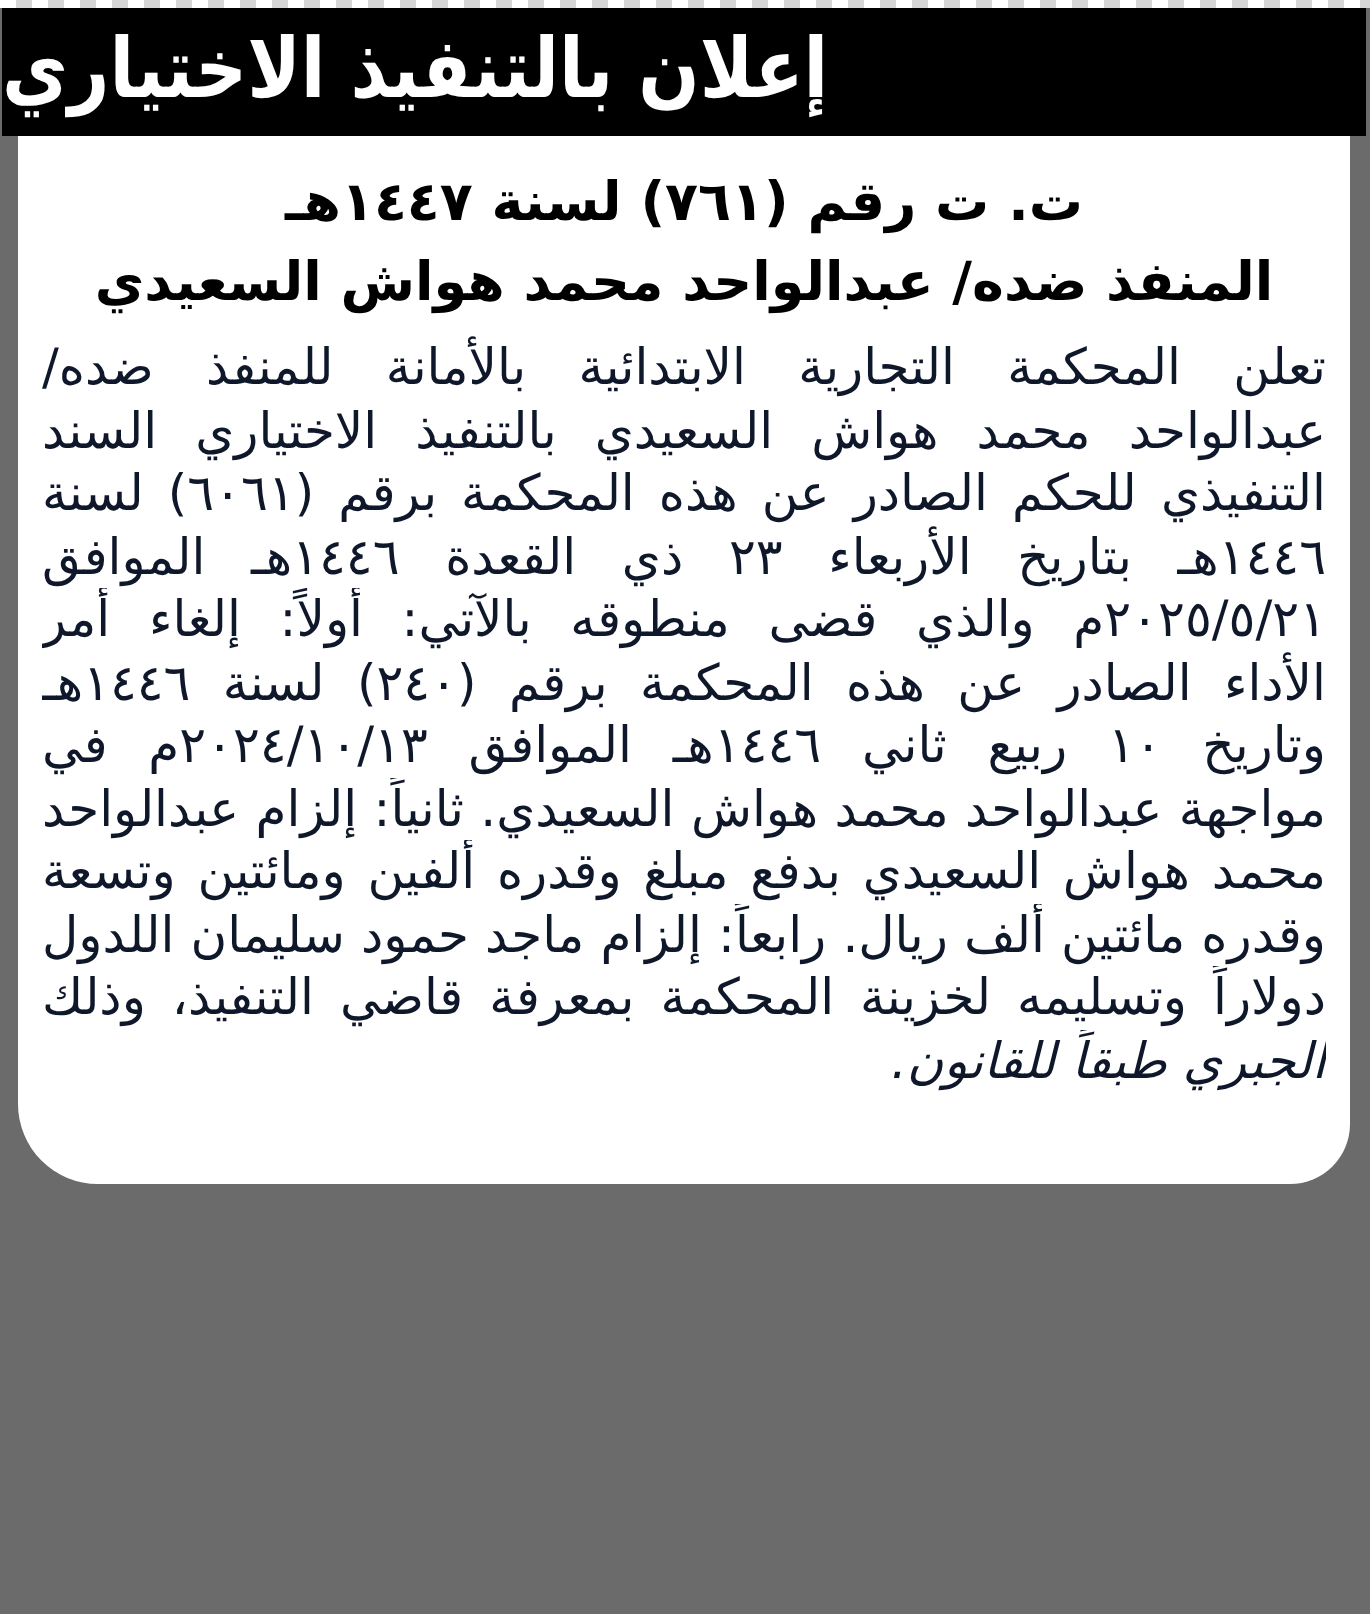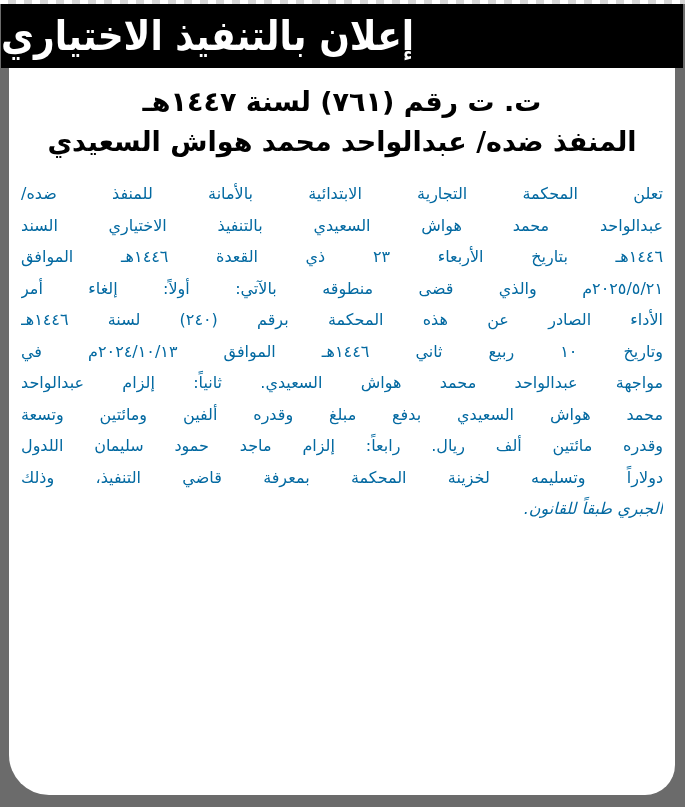--- a/index.html
+++ b/index.html
@@ -46,45 +46,45 @@
     }
     .frame-left {
       position: absolute;
       left: 1px; top: 68px;
       width: 8px; height: 739px;
       background: #6b6b6b;
     }
     .card {
       position: absolute;
       left: 9px; top: 68px;
-      width: 666px; height: 727px;
+      width: 666px; height: 524px;
       background: #ffffff;
       border-bottom-left-radius: 40px;
       border-bottom-right-radius: 30px;
       direction: rtl;
       box-sizing: border-box;
       padding: 14px 12px 0 12px;
     }
     .headings {
       text-align: center;
       font-weight: bold;
       color: #000;
     }
     .heading-line {
       font-size: 27px;
       line-height: 40px;
       height: 40px;
       white-space: nowrap;
       letter-spacing: -0.5px;
     }
     .body-text {
-      margin-top: 16px;
-      font-size: 16px;
+      margin-top: 6px;
+      font-size: 25px;
       line-height: 31.5px;
-      color: #0369a1;
+      color: #0f172a;
       text-align: justify;
       text-align-last: right;
     }
     .body-line {
       display: block;
       white-space: nowrap;
       text-align: justify;
       text-align-last: justify;
       height: 31.5px;
       overflow: hidden;
@@ -107,20 +107,21 @@
 
 <div class="card">
   <div class="headings">
     <div class="heading-line">ت. ت رقم (٧٦١) لسنة ١٤٤٧هـ</div>
     <div class="heading-line">المنفذ ضده/ عبدالواحد محمد هواش السعيدي</div>
   </div>
 
   <div class="body-text">
     <span class="body-line">تعلن المحكمة التجارية الابتدائية بالأمانة للمنفذ ضده/</span>
     <span class="body-line">عبدالواحد محمد هواش السعيدي بالتنفيذ الاختياري السند</span>
+    <span class="body-line">التنفيذي للحكم الصادر عن هذه المحكمة برقم (٦٠٦١) لسنة</span>
     <span class="body-line">١٤٤٦هـ بتاريخ الأربعاء ٢٣ ذي القعدة ١٤٤٦هـ الموافق</span>
     <span class="body-line">٢٠٢٥/٥/٢١م والذي قضى منطوقه بالآتي: أولاً: إلغاء أمر</span>
     <span class="body-line">الأداء الصادر عن هذه المحكمة برقم (٢٤٠) لسنة ١٤٤٦هـ</span>
     <span class="body-line">وتاريخ ١٠ ربيع ثاني ١٤٤٦هـ الموافق ٢٠٢٤/١٠/١٣م في</span>
     <span class="body-line">مواجهة عبدالواحد محمد هواش السعيدي. ثانياً: إلزام عبدالواحد</span>
     <span class="body-line">محمد هواش السعيدي بدفع مبلغ وقدره ألفين ومائتين وتسعة</span>
     <span class="body-line">وقدره مائتين ألف ريال. رابعاً: إلزام ماجد حمود سليمان اللدول</span>
     <span class="body-line">دولاراً وتسليمه لخزينة المحكمة بمعرفة قاضي التنفيذ، وذلك</span>
     <span class="body-line last">الجبري طبقاً للقانون.</span>
   </div>

